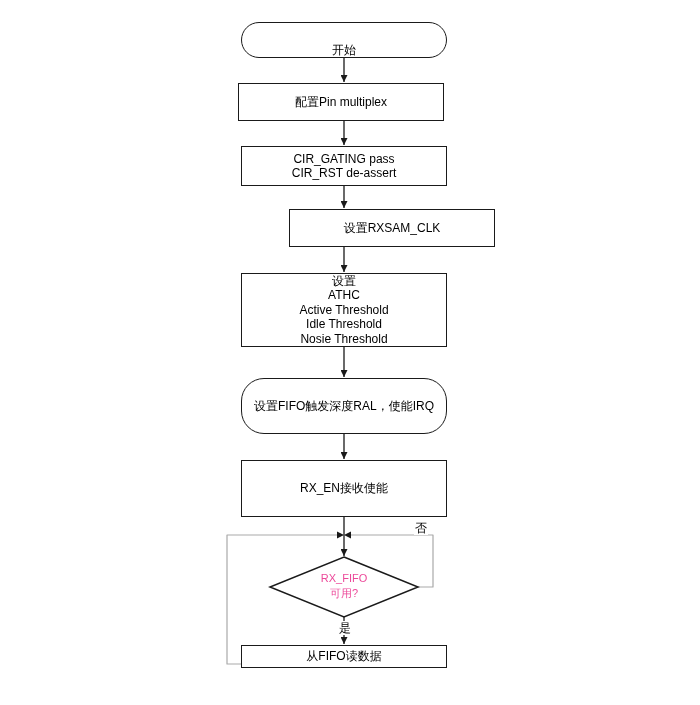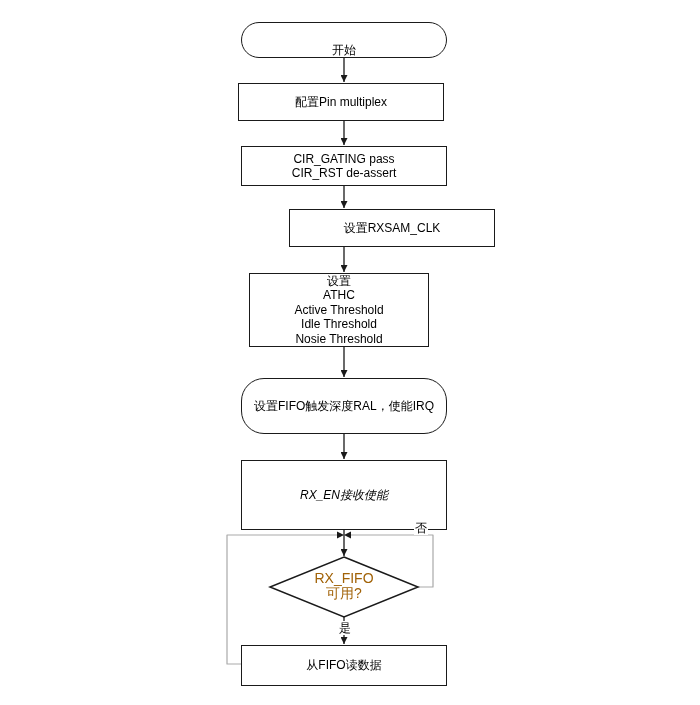--- a/index.html
+++ b/index.html
@@ -37,24 +37,24 @@
   }
   .terminator {
     border-radius: 18px;
   }
   .diamond-label {
     position: absolute;
     left: 270px;
     top: 571px;
     width: 148px;
     text-align: center;
-    font-size: 14px;
+    font-size: 11px;
     line-height: 15px;
     white-space: pre-line;
-    color: #a16207;
+    color: #ec4899;
   }
   .edge-label {
     position: absolute;
     font-size: 12px;
     line-height: 14px;
     background: #ffffff;
     padding: 0 1px;
     color: #000000;
   }
   .edge-label-no { left: 414px; top: 521px; }
@@ -99,37 +99,37 @@
 
   <div class="node" style="left:241px; top:146px; width:206px; height:40px;">
     <span>CIR_GATING pass
 CIR_RST de-assert</span>
   </div>
 
   <div class="node" style="left:241px; top:209px; width:206px; height:38px;margin-left:48px;">
     <span>设置RXSAM_CLK</span>
   </div>
 
-  <div class="node" style="left:241px; top:273px; width:180px; height:74px;margin-left:8px;">
+  <div class="node" style="left:241px; top:273px; width:206px; height:74px;">
     <span>设置
 ATHC
 Active Threshold
 Idle Threshold
 Nosie Threshold</span>
   </div>
 
   <div class="node" style="left:241px; top:378px; width:206px; height:56px;border-radius:23px;">
     <span>设置FIFO触发深度RAL，使能IRQ</span>
   </div>
 
-  <div class="node" style="left:241px; top:460px; width:206px; height:70px;font-style:italic;">
+  <div class="node" style="left:241px; top:460px; width:206px; height:57px;">
     <span>RX_EN接收使能</span>
   </div>
 
-  <div class="node" style="left:241px; top:645px; width:206px; height:41px;">
+  <div class="node" style="left:241px; top:645px; width:206px; height:23px;">
     <span>从FIFO读数据</span>
   </div>
 
   <div class="diamond-label">RX_FIFO
 可用?</div>
 
   <div class="edge-label edge-label-no">否</div>
   <div class="edge-label edge-label-yes">是</div>
 
 </div>

